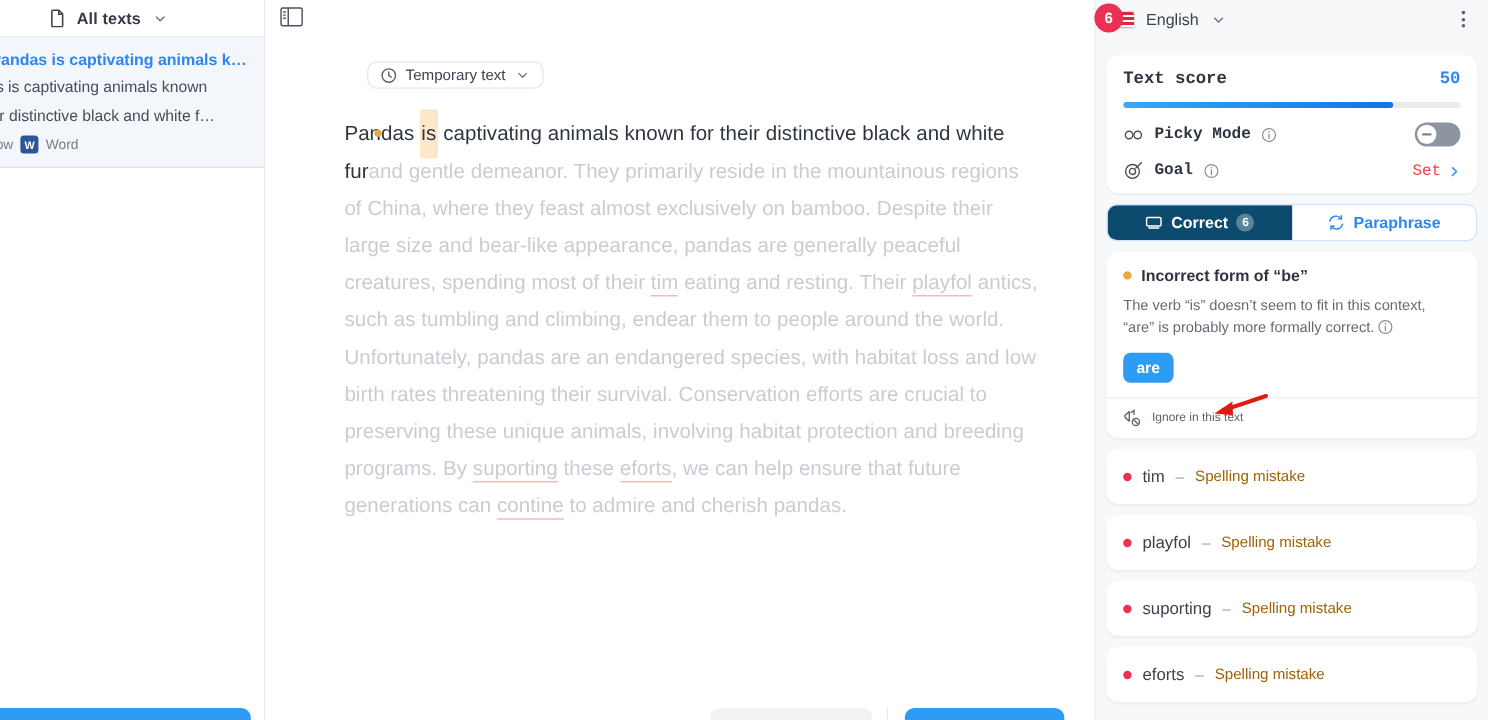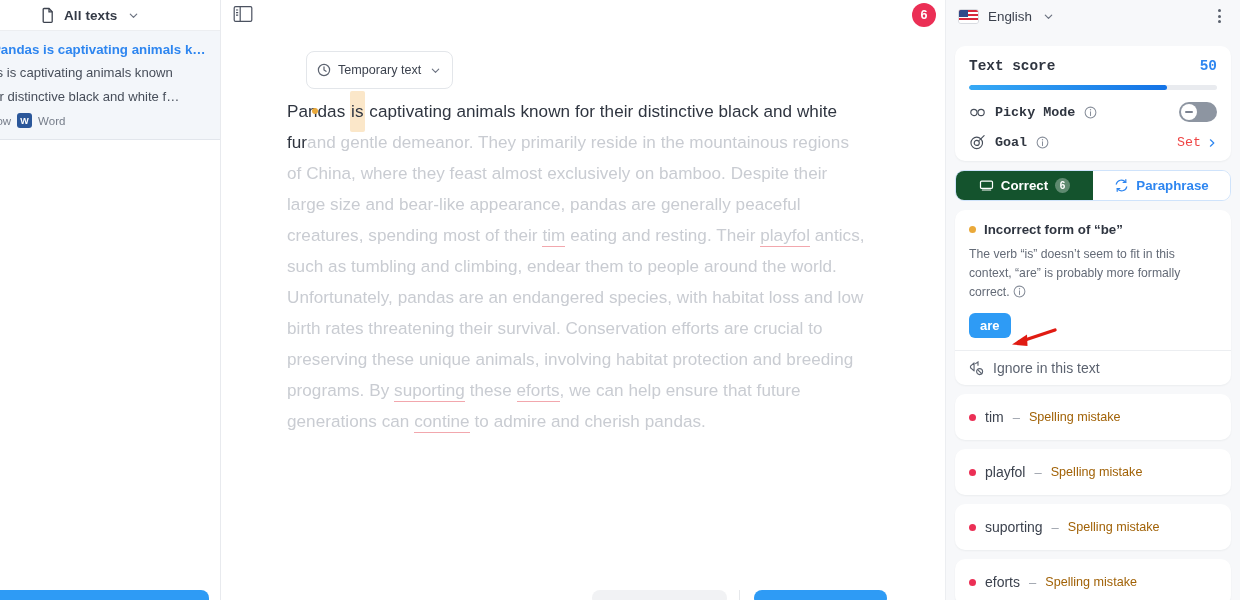--- a/index.html
+++ b/index.html
@@ -75,21 +75,21 @@
   .editor {
     flex: 1; position: relative; background: #ffffff;
     overflow: hidden;
   }
   .panel-toggle {
     position: absolute; left: 12px; top: 5px;
     width: 20px; height: 18px; cursor: pointer;
   }
   .badge-pill {
     position: absolute; left: 85px; top: 51px;
-    height: 38px; padding: 0 11px 0 10px;
+    height: 23px; padding: 0 11px 0 10px;
     display: flex; align-items: center; gap: 7px;
     border: 1px solid #e3e6ea; border-radius: 8px;
     background: #fff; font-size: 12.6px; color: #3c424e;
   }
   .clock-ico { width: 14px; height: 14px; color: #5c6370; display:block; }
 
   .doc-body {
     position: absolute; left: 66px; top: 96px; right: 20px;
   }
   .bullet-dot {
@@ -127,21 +127,21 @@
     position: absolute; left: 912px; top: 3px;
     width: 24px; height: 24px; border-radius: 50%;
     background: #eb2f55; color: #fff;
     font-size: 12.5px; font-weight: 700;
     display: flex; align-items: center; justify-content: center;
     z-index: 5;
   }
 
   
   .right-panel {
-    width: 295px; height: 600px; flex: none;
+    width: 328px; height: 600px; flex: none;
     background: #f7f8fa;
     border-left: 1px solid #eceef1;
     position: relative; overflow: hidden;
   }
   .rp-header {
     height: 32px; display: flex; align-items: center;
     padding: 0 12px 0 12px; gap: 9px;
     background: #f7f8fa;
   }
   .flag {
@@ -205,21 +205,21 @@
   
   .tabs {
     display: flex; margin: 5px 9px 9px 9px;
     border: 1px solid #cfe3fb; border-radius: 9px; overflow: hidden;
     background: #fff; height: 31px;
   }
   .tab {
     flex: 1; display: flex; align-items: center; justify-content: center;
     gap: 7px; font-size: 13.3px; font-weight: 700; cursor: pointer;
   }
-  .tab.active { background: #14532d; color: #fff; }
+  .tab.active { background: #0c4a6e; color: #fff; }
   .tab.inactive { color: #2e86f0; background: #fff; }
   .tab svg { width: 15px; height: 15px; display:block; }
   .tab-count {
     width: 15px; height: 15px; border-radius: 50%;
     background: rgba(255,255,255,.32); color: #fff;
     font-size: 10px; font-weight: 700;
     display: flex; align-items: center; justify-content: center;
   }
 
   
@@ -237,21 +237,21 @@
   .sugg-desc .inl-info { display:inline-block; vertical-align:-2px; margin-left:3px; }
   .chip {
     display: inline-block; margin-top: 11px;
     background: #2e9bf5; color: #fff;
     font-size: 13px; font-weight: 700;
     padding: 5px 11px; border-radius: 6px; cursor: pointer;
   }
   .sugg-foot {
     border-top: 1px solid #eceef1;
     padding: 9px 14px; display: flex; align-items: center; gap: 9px;
-    font-size: 14px; color: #5c6370; cursor: pointer;
+    font-size: 10px; color: #5c6370; cursor: pointer;
   }
   .sugg-foot svg { width: 15px; height: 15px; display:block; color:#5c6370;}
 
   .issue-card {
     padding: 15px 14px; display: flex; align-items: center; gap: 9px;
     cursor: pointer;
   }
   .issue-word { font-size: 14px; color: #3c424e; }
   .issue-dash { color: #9aa0aa; font-size: 13px; }
   .issue-type { font-size: 12.6px; color: #a16207; }

